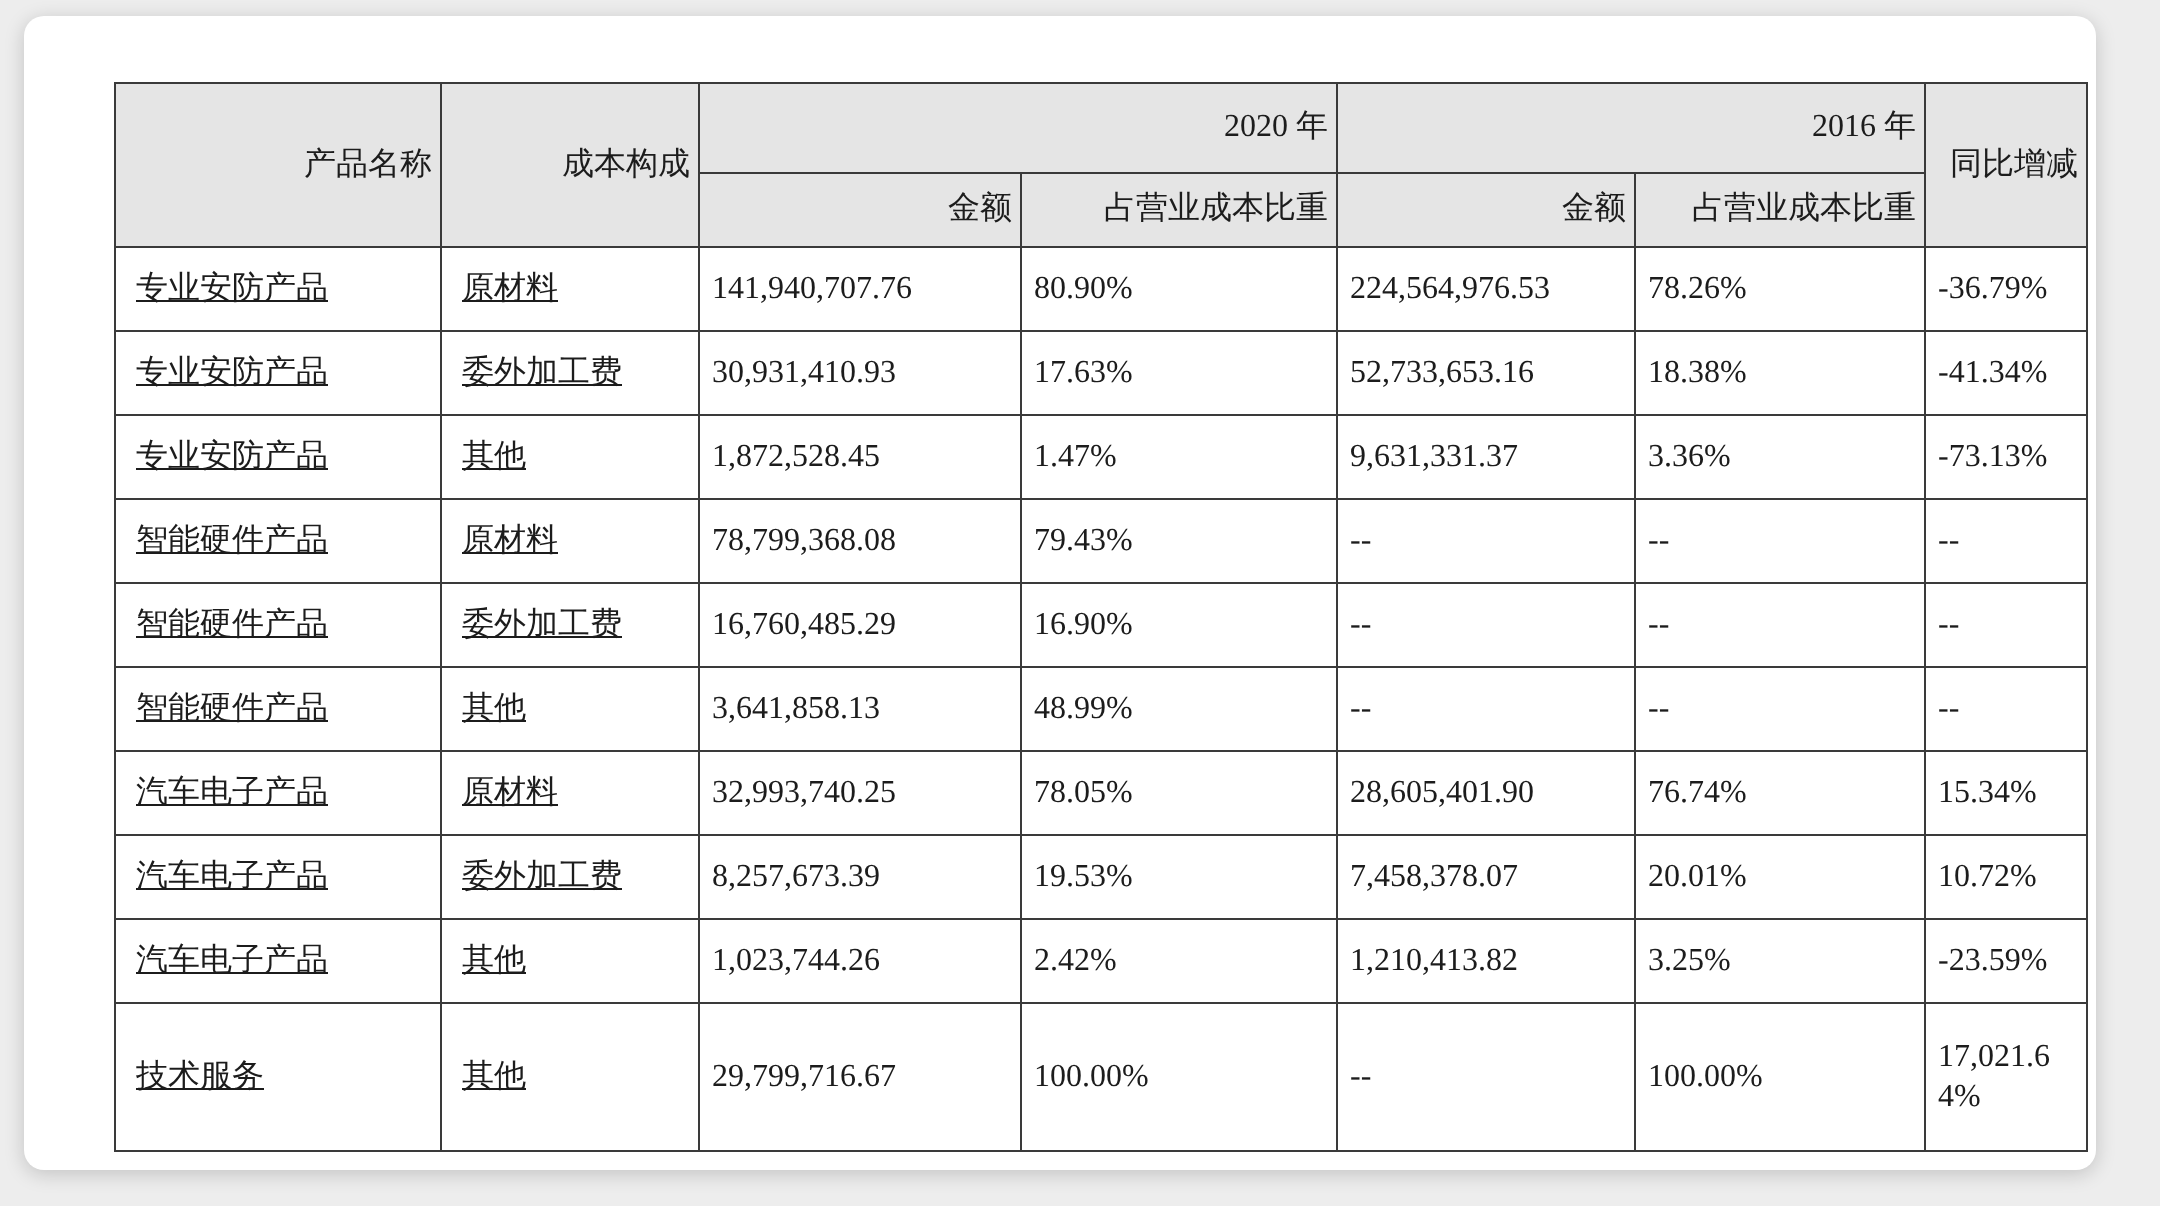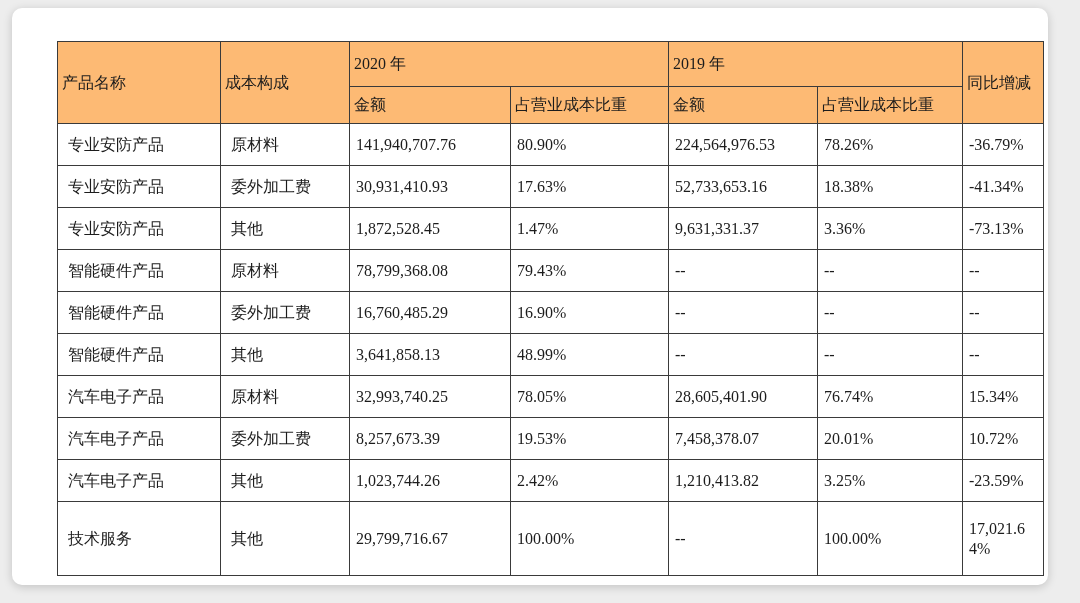--- a/index.html
+++ b/index.html
@@ -30,36 +30,36 @@
     table-layout: fixed;
     font-size: 16px;
     color: #1c1c1c;
   }
   .cost-table th, .cost-table td {
     border: 1px solid #3a3a3a;
     line-height: 1.25;
     overflow: hidden;
   }
   .cost-table th {
-    background: #fdba74;
+    background: #e5e5e5;
     font-weight: normal;
-    text-align: left;
+    text-align: right;
     vertical-align: middle;
     padding: 2px 4px;
   }
   .cost-table td {
     background: #ffffff;
     vertical-align: middle;
     padding: 2px 6px;
   }
   tr.hdr-top { height: 45px; }
   tr.hdr-sub { height: 37px; }
   tr.data-row { height: 42px; }
   tr.data-row-tall { height: 74px; }
-  td.l { text-align: left; padding-left: 10px; }
+  td.l { text-align: left; padding-left: 10px; text-decoration: underline; }
   td.r { text-align: left; padding-right: 7px; }
   td.wrap { word-break: break-all; font-family: Liberation Serif, serif; }
 </style>
 </head>
 <body>
 
 <div class="card">
   <table class="cost-table">
     <colgroup>
       <col style="width:163px">
@@ -68,21 +68,21 @@
       <col style="width:158px">
       <col style="width:149px">
       <col style="width:145px">
       <col style="width:81px">
     </colgroup>
     <thead>
       <tr class="hdr-top">
         <th rowspan="2">产品名称</th>
         <th rowspan="2">成本构成</th>
         <th colspan="2">2020 年</th>
-        <th colspan="2">2019 年</th>
+        <th colspan="2">2016 年</th>
         <th rowspan="2">同比增减</th>
       </tr>
       <tr class="hdr-sub">
         <th>金额</th>
         <th>占营业成本比重</th>
         <th>金额</th>
         <th>占营业成本比重</th>
       </tr>
     </thead>
     <tbody>

